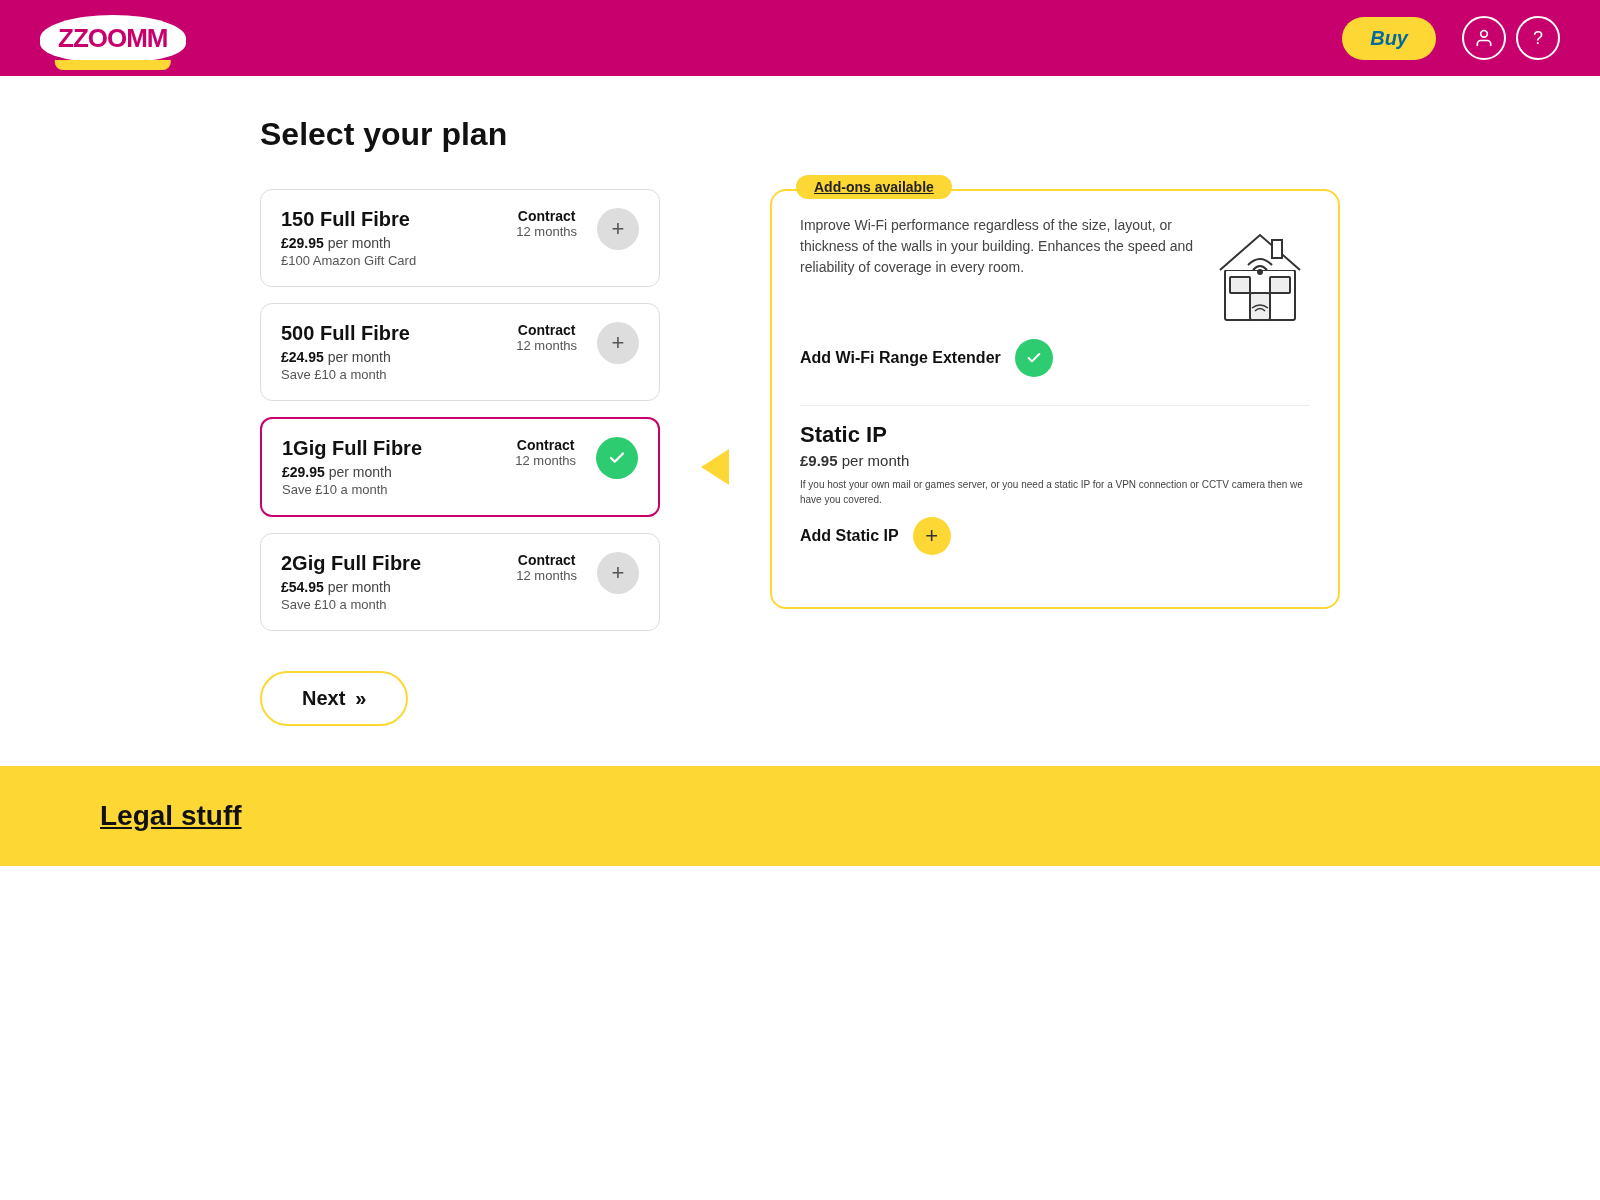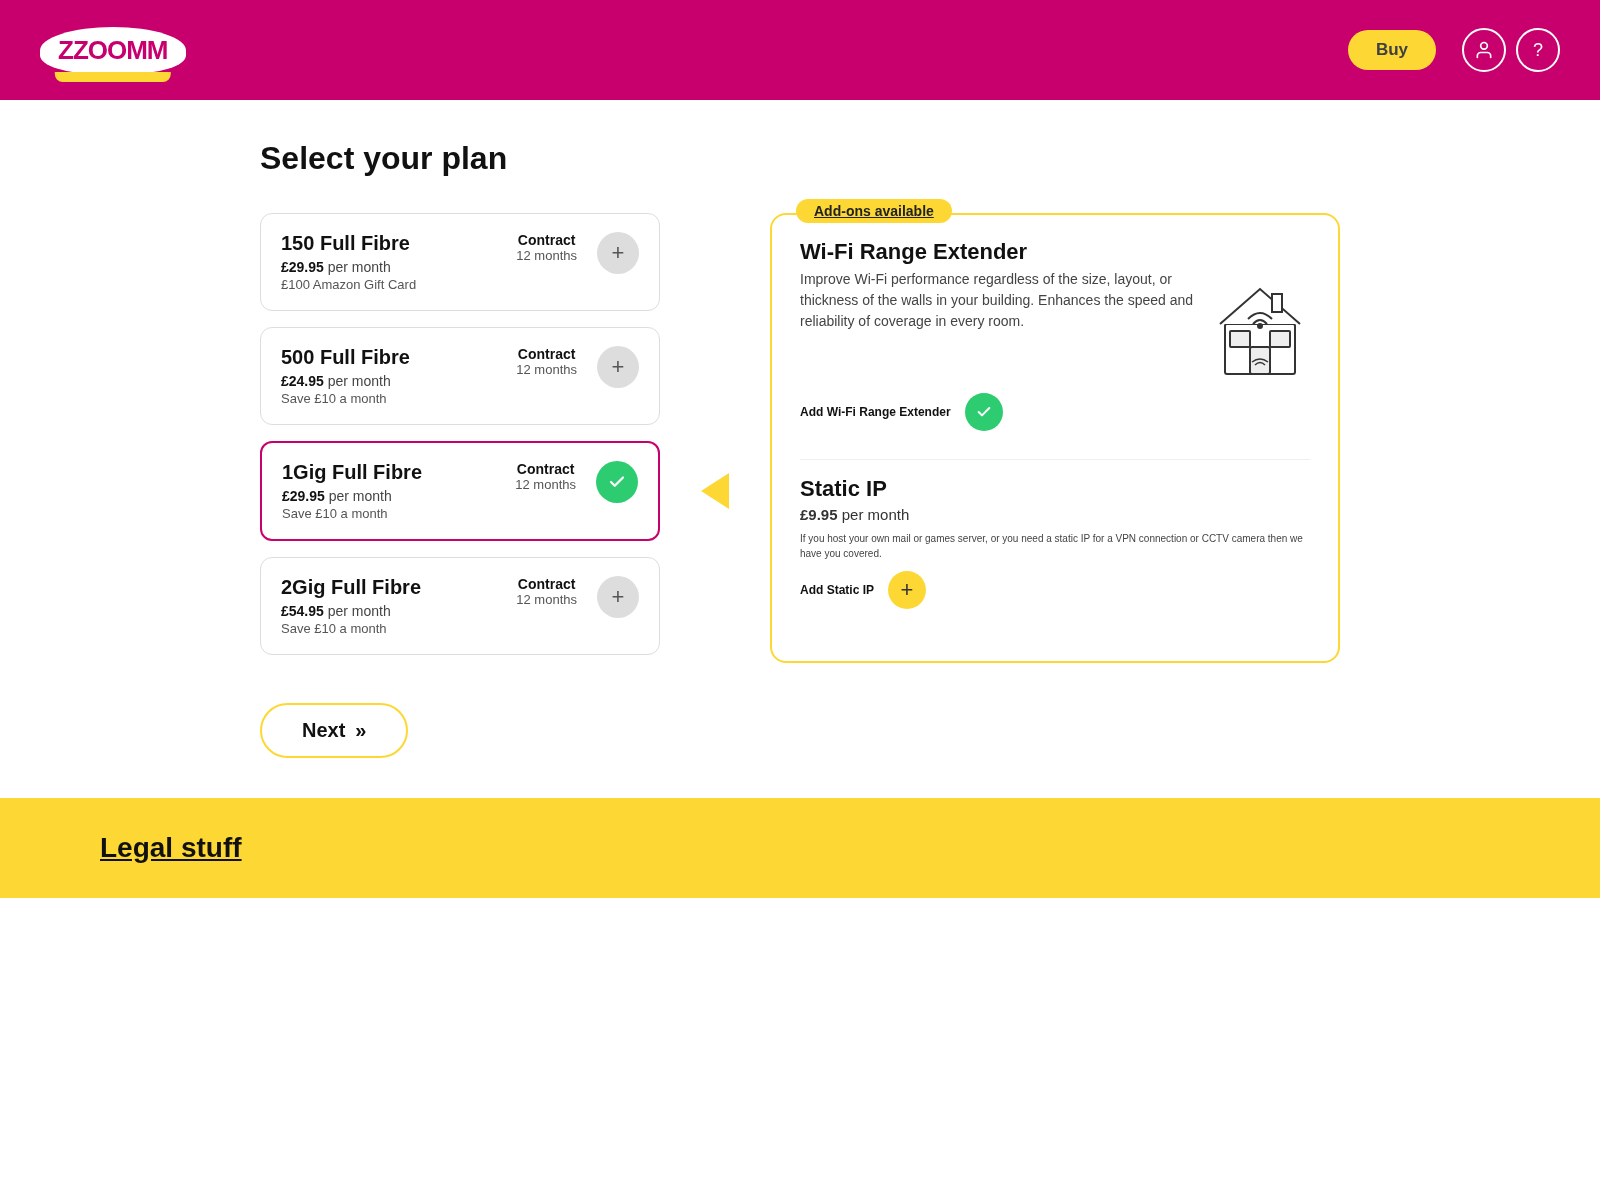--- a/index.html
+++ b/index.html
@@ -1,21 +1,21 @@
 <!DOCTYPE html>
 <html><head>
   <meta charset="utf-8">
   <style>
     * { box-sizing: border-box; margin: 0; padding: 0; }
     body { font-family: -apple-system, BlinkMacSystemFont, 'Segoe UI', Arial, sans-serif; background: #fff; min-height: 1200px; }
 
     
     .header {
       background: #c8006e;
-      height: 100px;
+      height: 76px;
       display: flex;
       align-items: center;
       padding: 0 40px;
       gap: 0;
     }
     .logo-wrap {
       background: #c8006e;
       margin-right: auto;
     }
     .logo {
@@ -51,28 +51,29 @@
     }
     .nav-link {
       color: #fff;
       font-size: 18px;
       font-weight: 600;
       text-decoration: none;
       cursor: pointer;
     }
     .btn-buy {
       background: #fdd835;
-      color: #404040;
+      color: #0369a1;
       border: none;
       border-radius: 30px;
       padding: 10px 28px;
-      font-size: 17px;
+      font-size: 20px;
       font-weight: 700;
       cursor: pointer;
       margin-right: 16px;
+      font-style: italic;
     }
     .icon-btn {
       width: 44px;
       height: 44px;
       border-radius: 50%;
       border: 2px solid #fff;
       background: transparent;
       color: #fff;
       display: flex;
       align-items: center;
@@ -238,21 +239,21 @@
       border-top: 1px solid #eee;
       margin: 16px 0;
     }
     .addon-add-row {
       display: flex;
       align-items: center;
       gap: 14px;
       margin-top: 10px;
     }
     .addon-add-label {
-      font-size: 12px;
+      font-size: 16px;
       font-weight: 800;
       color: #111;
     }
     .addon-add-btn {
       width: 38px;
       height: 38px;
       border-radius: 50%;
       border: none;
       display: flex;
       align-items: center;
@@ -408,21 +409,20 @@
     </div>
 
     <div class="arrow-col">
       <div style="width:0;height:0;border-top:18px solid transparent;border-bottom:18px solid transparent;border-right:28px solid #fdd835;"></div>
     </div>
 
     <div class="addons-col">
       <div class="addons-badge">Add-ons available</div>
 
       <div class="addon-section">
-        <div class="addon-title">Wi-Fi Range Extender</div>
         <div class="addon-body">
           <div class="addon-desc">Improve Wi-Fi performance regardless of the size, layout, or thickness of the walls in your building. Enhances the speed and reliability of coverage in every room.</div>
 
           <div class="house-svg">
             <svg viewBox="0 0 100 110" width="100" height="110" fill="none" stroke="#333" stroke-width="2">
 
               <rect x="15" y="55" width="70" height="50" rx="2" fill="#fff" stroke="#333"></rect>
 
               <polyline points="10,55 50,20 90,55" fill="#fff" stroke="#333" stroke-width="2"></polyline>
 

